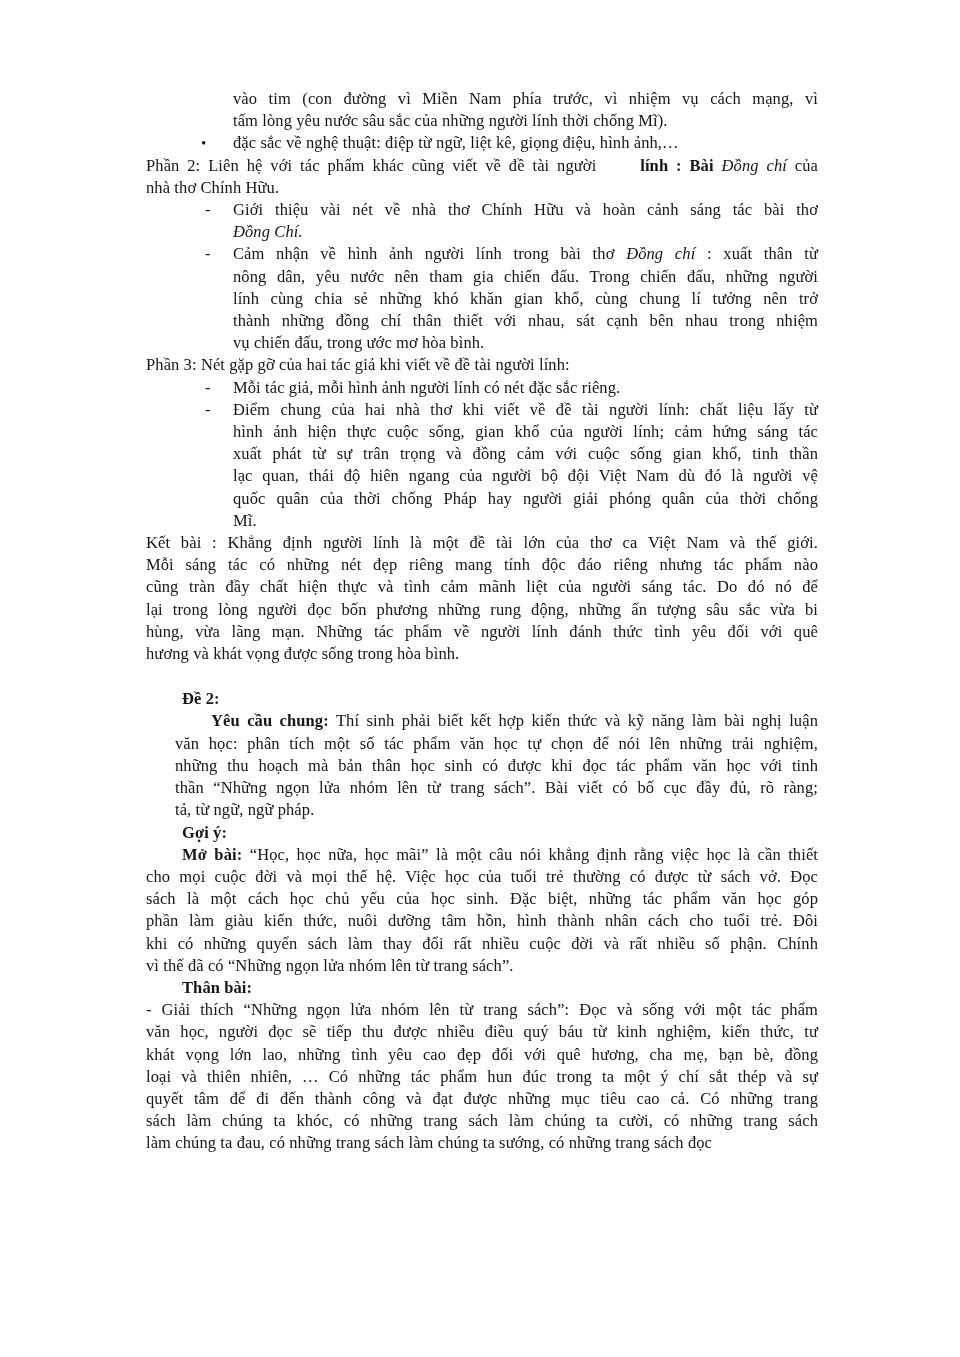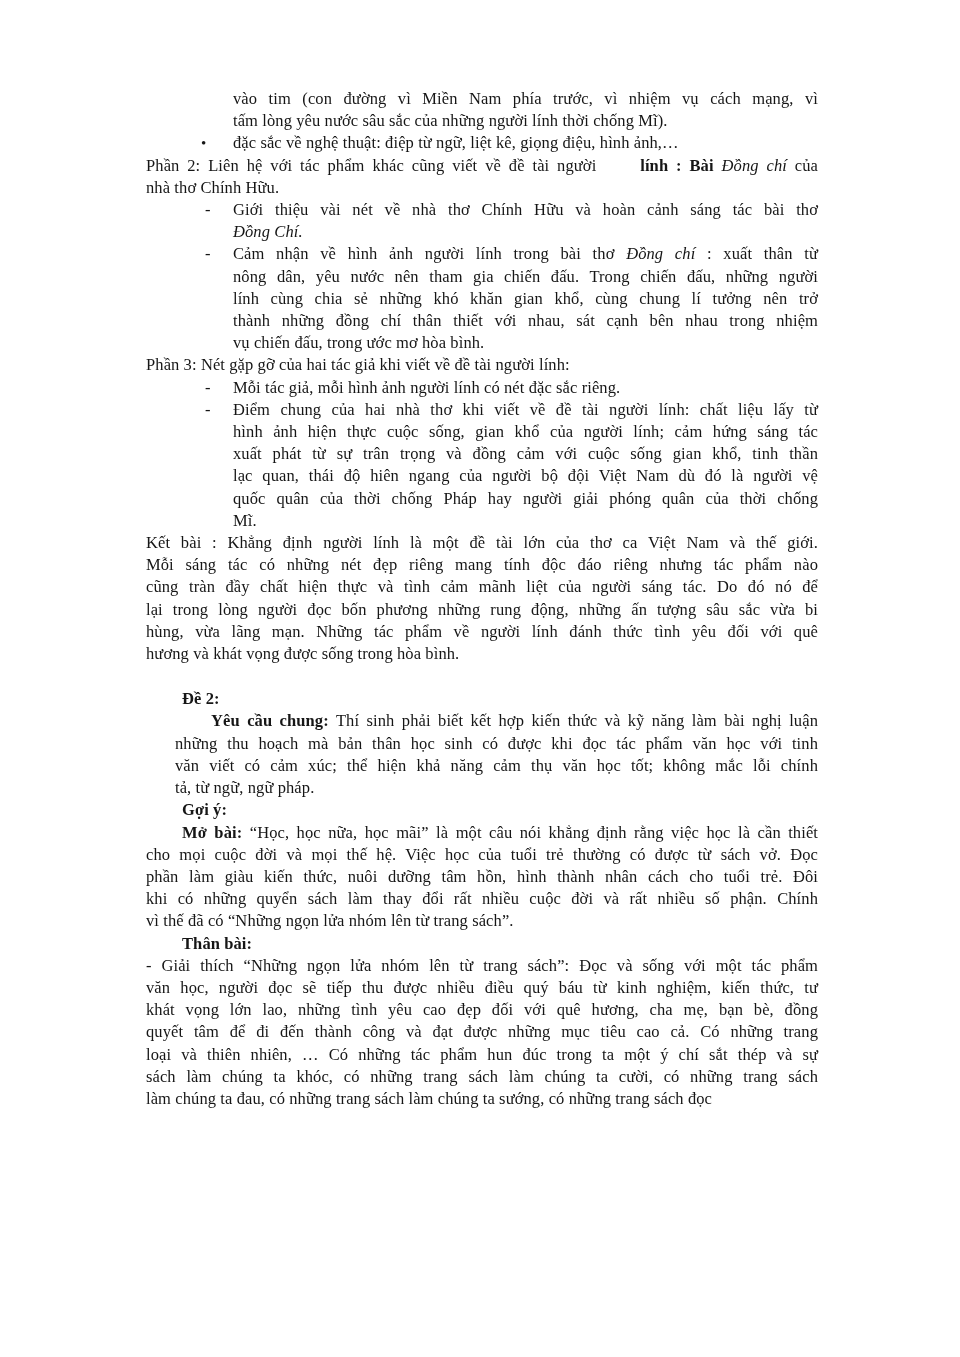--- a/index.html
+++ b/index.html
@@ -98,40 +98,42 @@
         <div class="ln"><span>lại trong lòng người đọc bốn phương những rung động, những ấn tượng sâu sắc vừa bi</span></div>
         <div class="ln"><span>hùng, vừa lãng mạn. Những tác phẩm về người lính đánh thức tình yêu đối với quê</span></div>
         <div class="ln last"><span>hương và khát vọng được sống trong hòa bình.</span></div>
       </div>
       <div class="block b-gap"></div>
       <div class="block b-p0">
         <div class="ln last"><span class="bold">Đề 2:</span></div>
       </div>
       <div class="block b-p1">
         <div class="ln"><span class="bold">Yêu cầu chung:</span><span> Thí sinh phải biết kết hợp kiến thức và kỹ năng làm bài nghị luận</span></div>
+        <div class="ln"><span>văn học: phân tích một số tác phẩm văn học tự chọn để nói lên những trải nghiệm,</span></div>
         <div class="ln"><span>những thu hoạch mà bản thân học sinh có được khi đọc tác phẩm văn học với tinh</span></div>
-        <div class="ln"><span>văn viết có cảm xúc; thể hiện khả năng cảm thụ văn học tốt; không mắc lỗi chính</span></div>
+        <div class="ln"><span>thần “Những ngọn lửa nhóm lên từ trang sách”. Bài viết có bố cục đầy đủ, rõ ràng;</span></div>
         <div class="ln last"><span>tả, từ ngữ, ngữ pháp.</span></div>
       </div>
       <div class="block b-p0">
         <div class="ln last"><span class="bold">Gợi ý:</span></div>
       </div>
       <div class="block b-p0">
         <div class="ln"><span class="bold">Mở bài:</span><span> “Học, học nữa, học mãi” là một câu nói khẳng định rằng việc học là cần thiết</span></div>
         <div class="ln"><span>cho mọi cuộc đời và mọi thế hệ. Việc học của tuổi trẻ thường có được từ sách vở. Đọc</span></div>
+        <div class="ln"><span>sách là một cách học chủ yếu của học sinh. Đặc biệt, những tác phẩm văn học góp</span></div>
         <div class="ln"><span>phần làm giàu kiến thức, nuôi dưỡng tâm hồn, hình thành nhân cách cho tuổi trẻ. Đôi</span></div>
         <div class="ln"><span>khi có những quyển sách làm thay đổi rất nhiều cuộc đời và rất nhiều số phận. Chính</span></div>
         <div class="ln last"><span>vì thế đã có “Những ngọn lửa nhóm lên từ trang sách”.</span></div>
       </div>
       <div class="block b-p0">
         <div class="ln last"><span class="bold">Thân bài:</span></div>
       </div>
       <div class="block b-p0">
         <div class="ln"><span>- Giải thích “Những ngọn lửa nhóm lên từ trang sách”: Đọc và sống với một tác phẩm</span></div>
         <div class="ln"><span>văn học, người đọc sẽ tiếp thu được nhiều điều quý báu từ kinh nghiệm, kiến thức, tư</span></div>
         <div class="ln"><span>khát vọng lớn lao, những tình yêu cao đẹp đối với quê hương, cha mẹ, bạn bè, đồng</span></div>
+        <div class="ln"><span>loại và thiên nhiên, … Có những tác phẩm hun đúc trong ta một ý chí sắt thép và sự</span></div>
         <div class="ln"><span>quyết tâm để đi đến thành công và đạt được những mục tiêu cao cả. Có những trang</span></div>
-        <div class="ln"><span>loại và thiên nhiên, … Có những tác phẩm hun đúc trong ta một ý chí sắt thép và sự</span></div>
         <div class="ln"><span>sách làm chúng ta khóc, có những trang sách làm chúng ta cười, có những trang sách</span></div>
         <div class="ln last"><span>làm chúng ta đau, có những trang sách làm chúng ta sướng, có những trang sách đọc</span></div>
       </div>
     </div>
 </div>
 
 </body></html>

